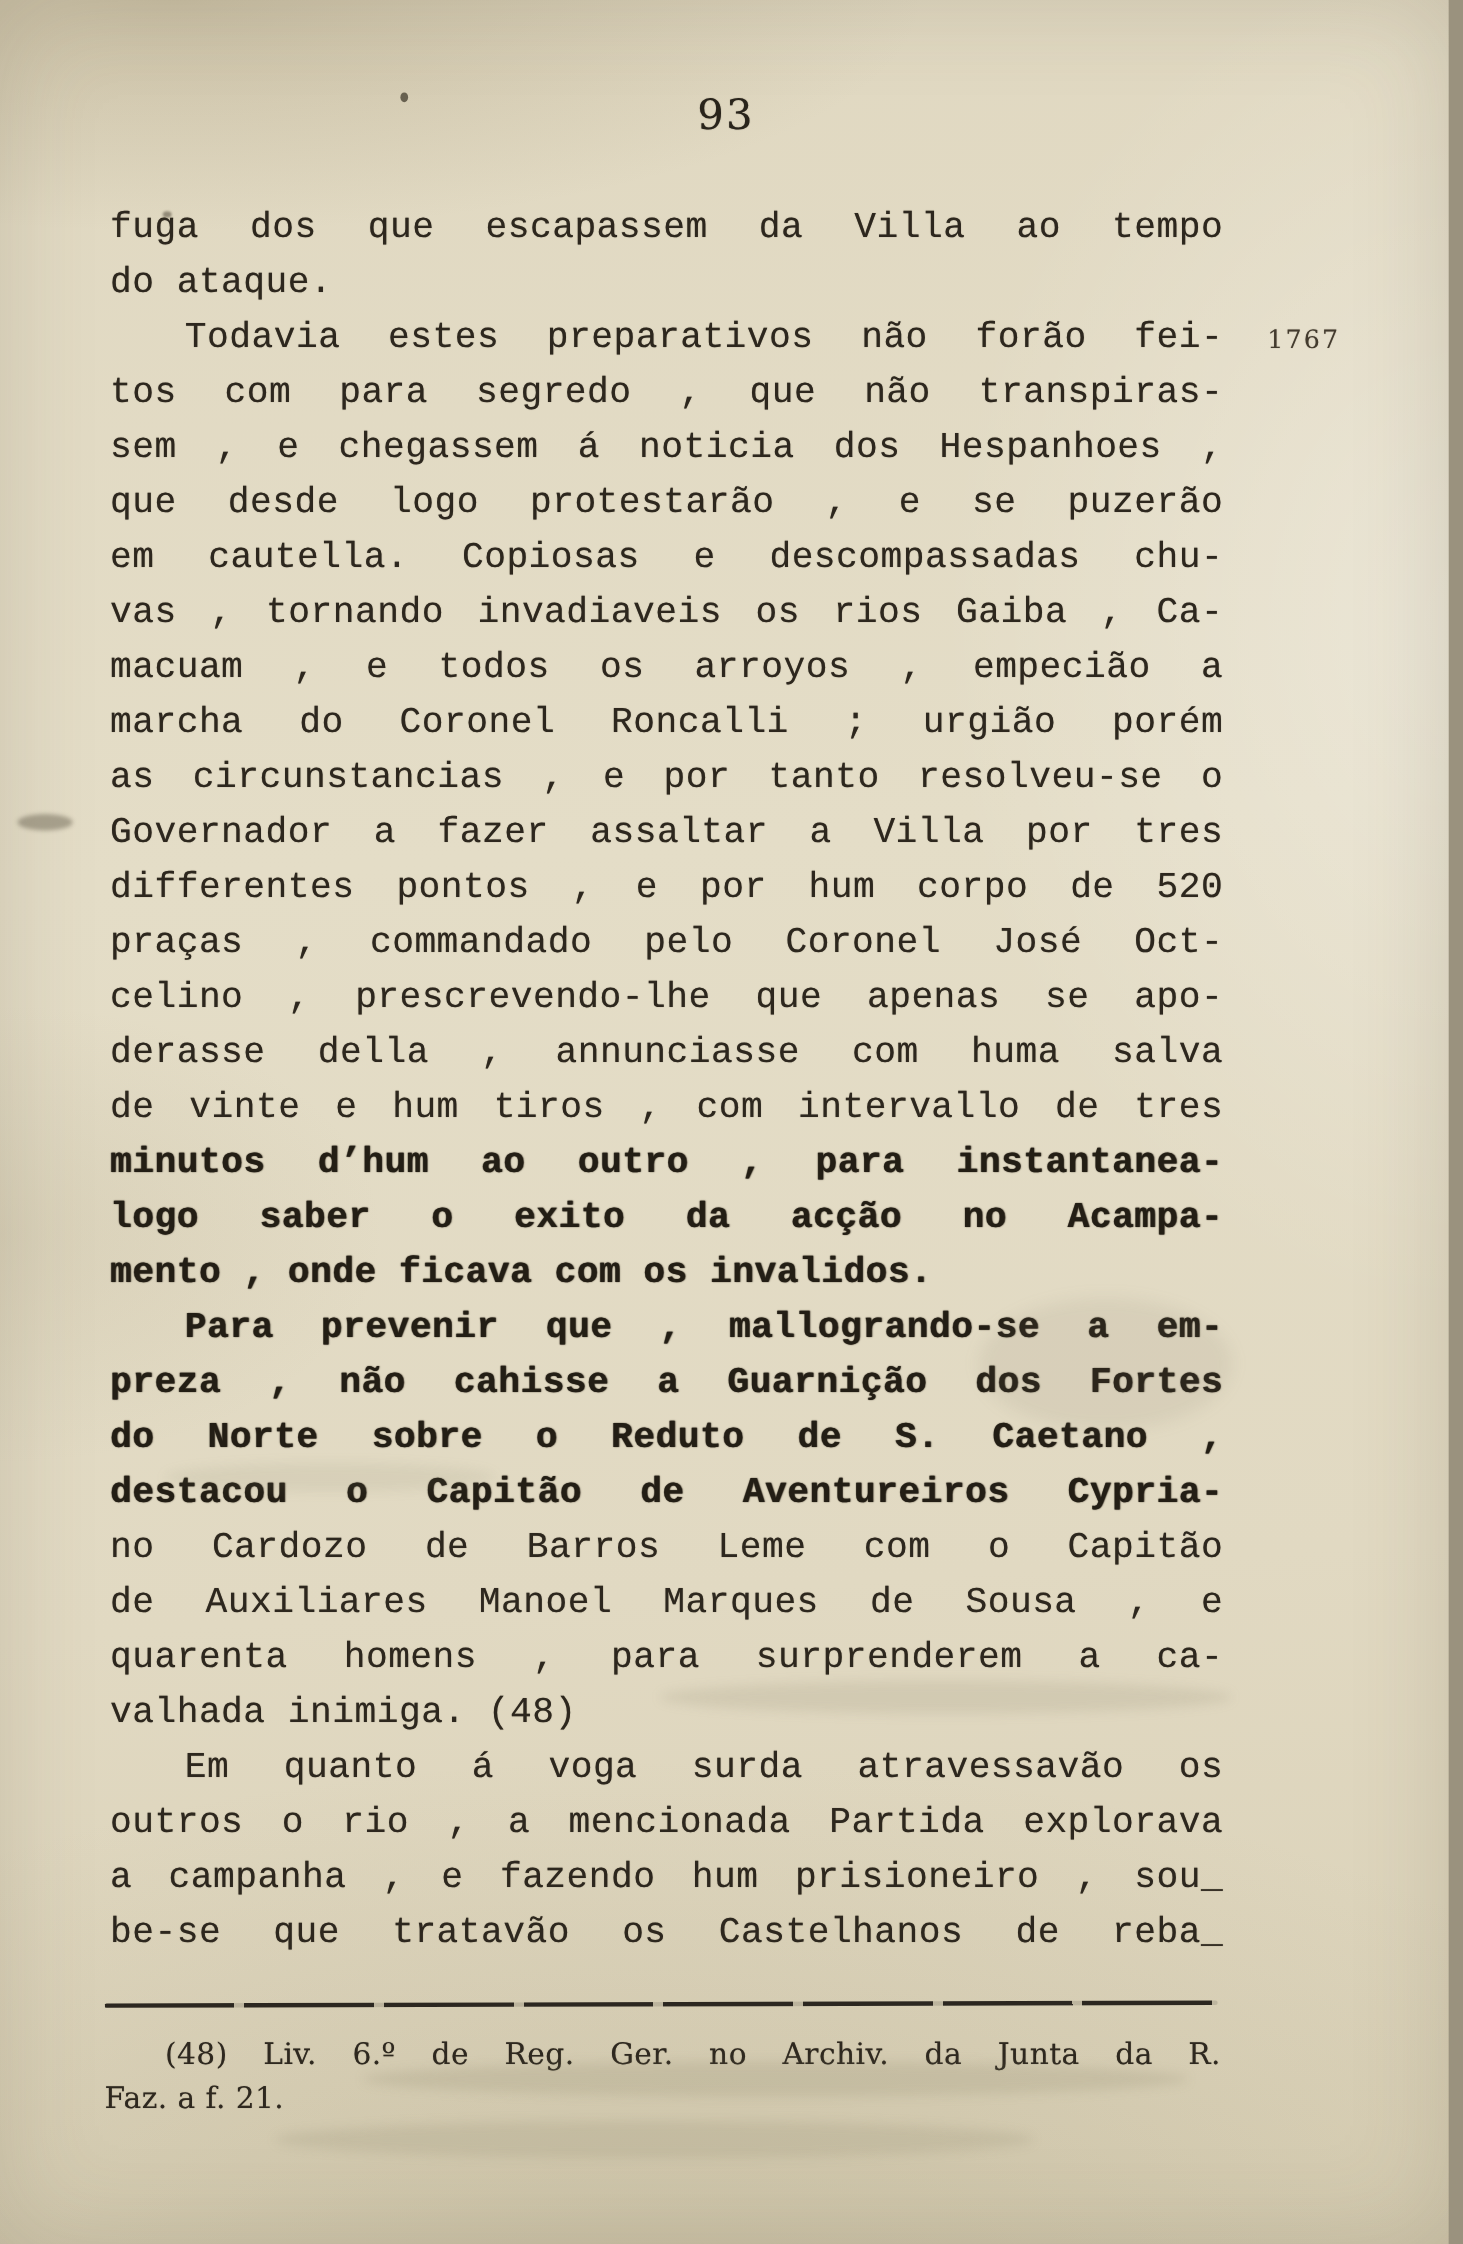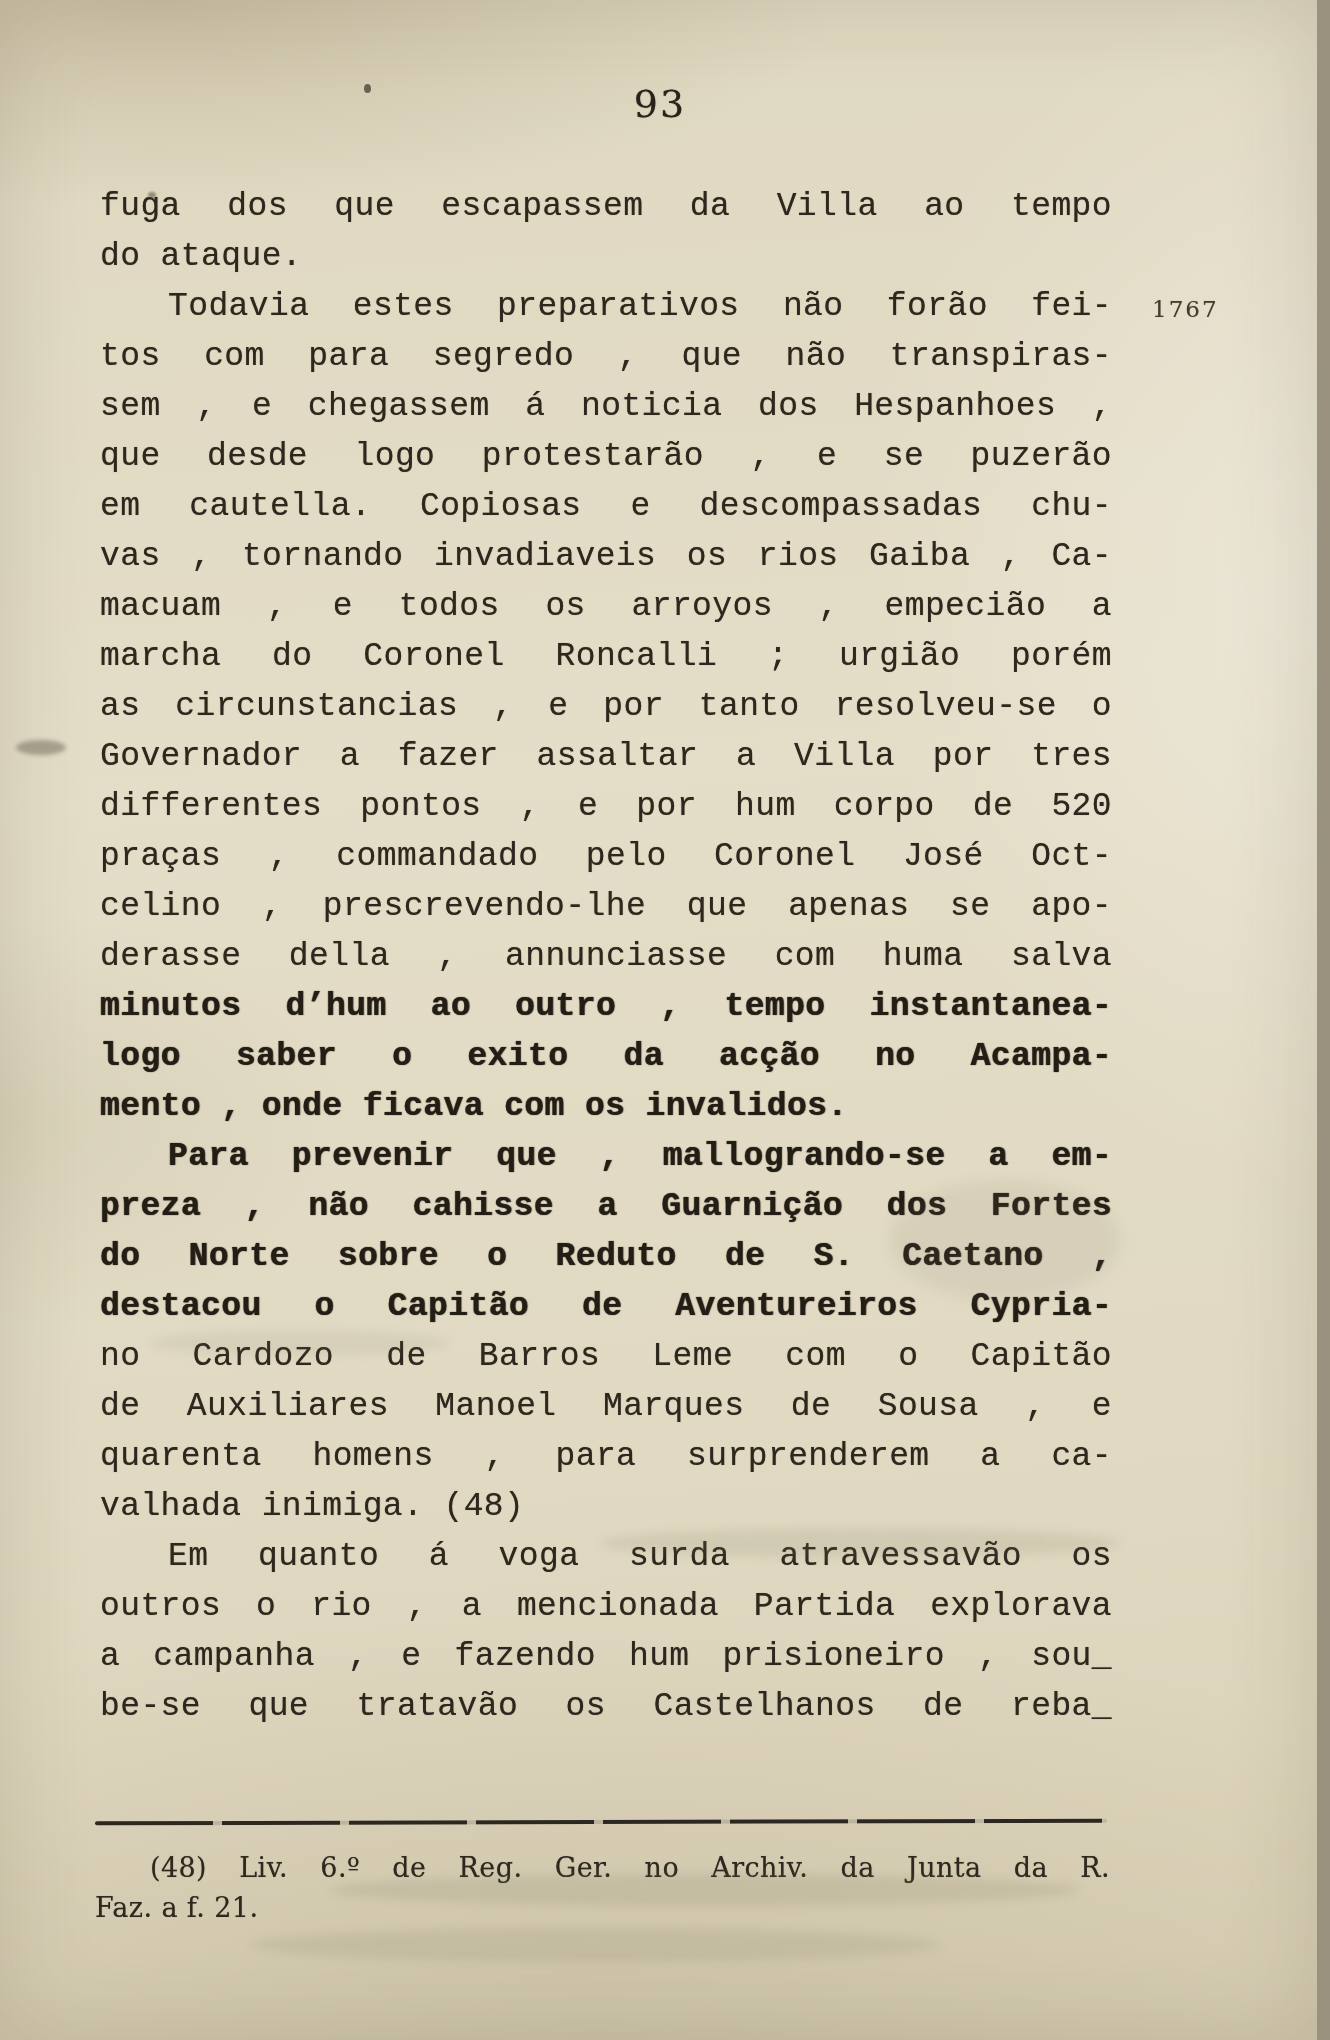--- a/index.html
+++ b/index.html
@@ -84,21 +84,22 @@
       <div class="line">em cautella. Copiosas e descompassadas chu-</div>
       <div class="line">vas , tornando invadiaveis os rios Gaiba , Ca-</div>
       <div class="line">macuam , e todos os arroyos , empecião a</div>
       <div class="line">marcha do Coronel Roncalli ; urgião porém</div>
       <div class="line">as circunstancias , e por tanto resolveu-se o</div>
       <div class="line">Governador a fazer assaltar a Villa por tres</div>
       <div class="line">differentes pontos , e por hum corpo de 520</div>
       <div class="line">praças , commandado pelo Coronel José Oct-</div>
       <div class="line">celino , prescrevendo-lhe que apenas se apo-</div>
       <div class="line">derasse della , annunciasse com huma salva</div>
-      <div class="line heavy">minutos d’hum ao outro , tempo instantanea-</div>
+      <div class="line">de vinte e hum tiros , com intervallo de tres</div>
+      <div class="line heavy">minutos d’hum ao outro , para instantanea-</div>
       <div class="line heavy">logo saber o exito da acção no Acampa-</div>
       <div class="line end heavy">mento , onde ficava com os invalidos.</div>
       <div class="line indent heavy">Para prevenir que , mallogrando-se a em-</div>
       <div class="line heavy">preza , não cahisse a Guarnição dos Fortes</div>
       <div class="line heavy">do Norte sobre o Reduto de S. Caetano ,</div>
       <div class="line heavy">destacou o Capitão de Aventureiros Cypria-</div>
       <div class="line">no Cardozo de Barros Leme com o Capitão</div>
       <div class="line">de Auxiliares Manoel Marques de Sousa , e</div>
       <div class="line">quarenta homens , para surprenderem a ca-</div>
       <div class="line end">valhada inimiga. (48)</div>

